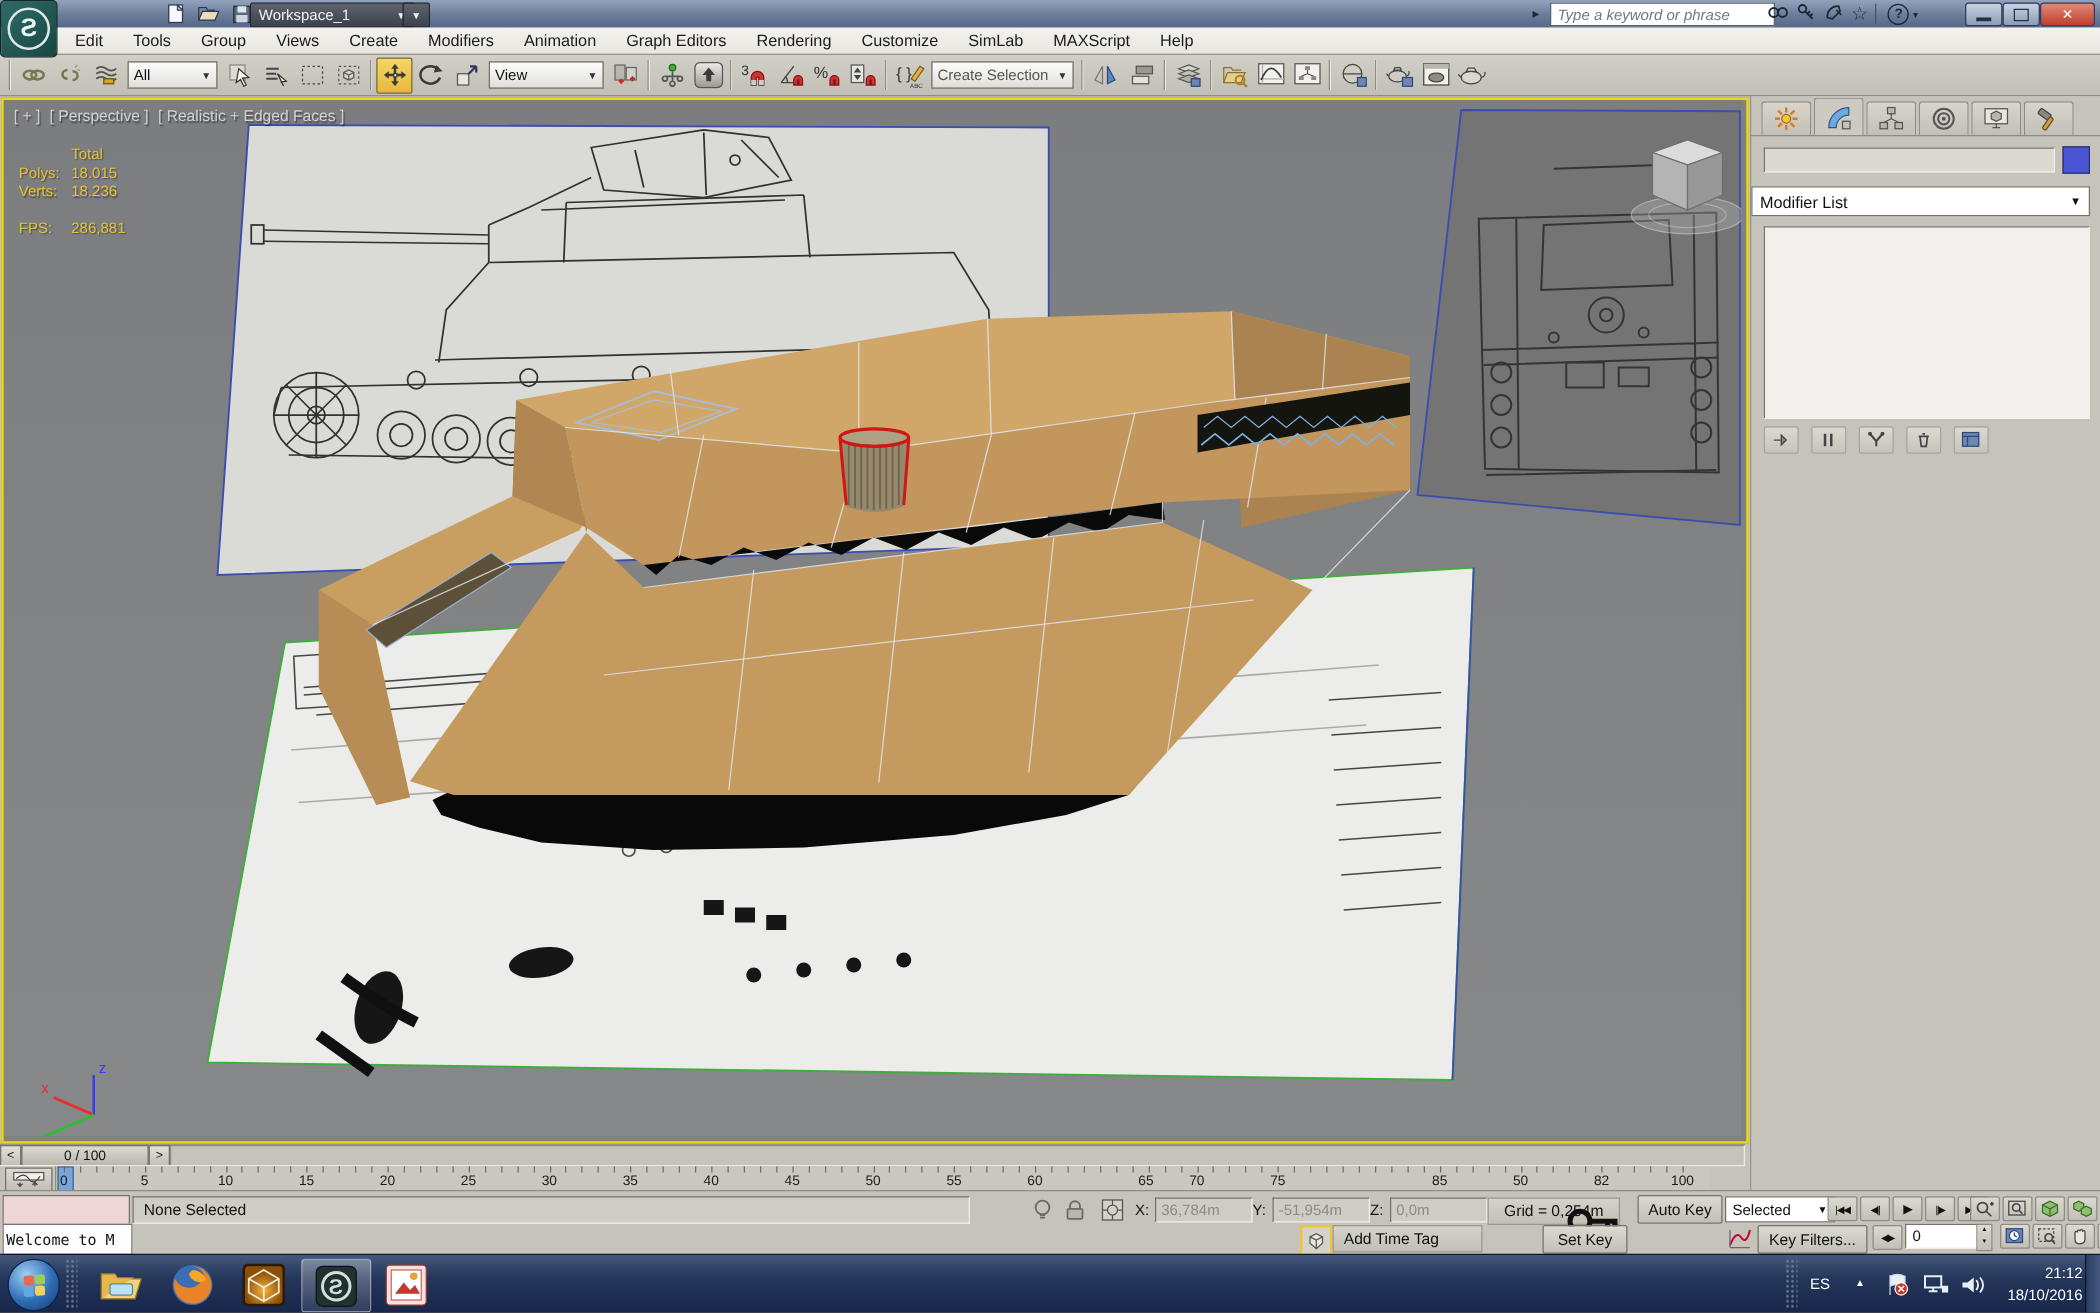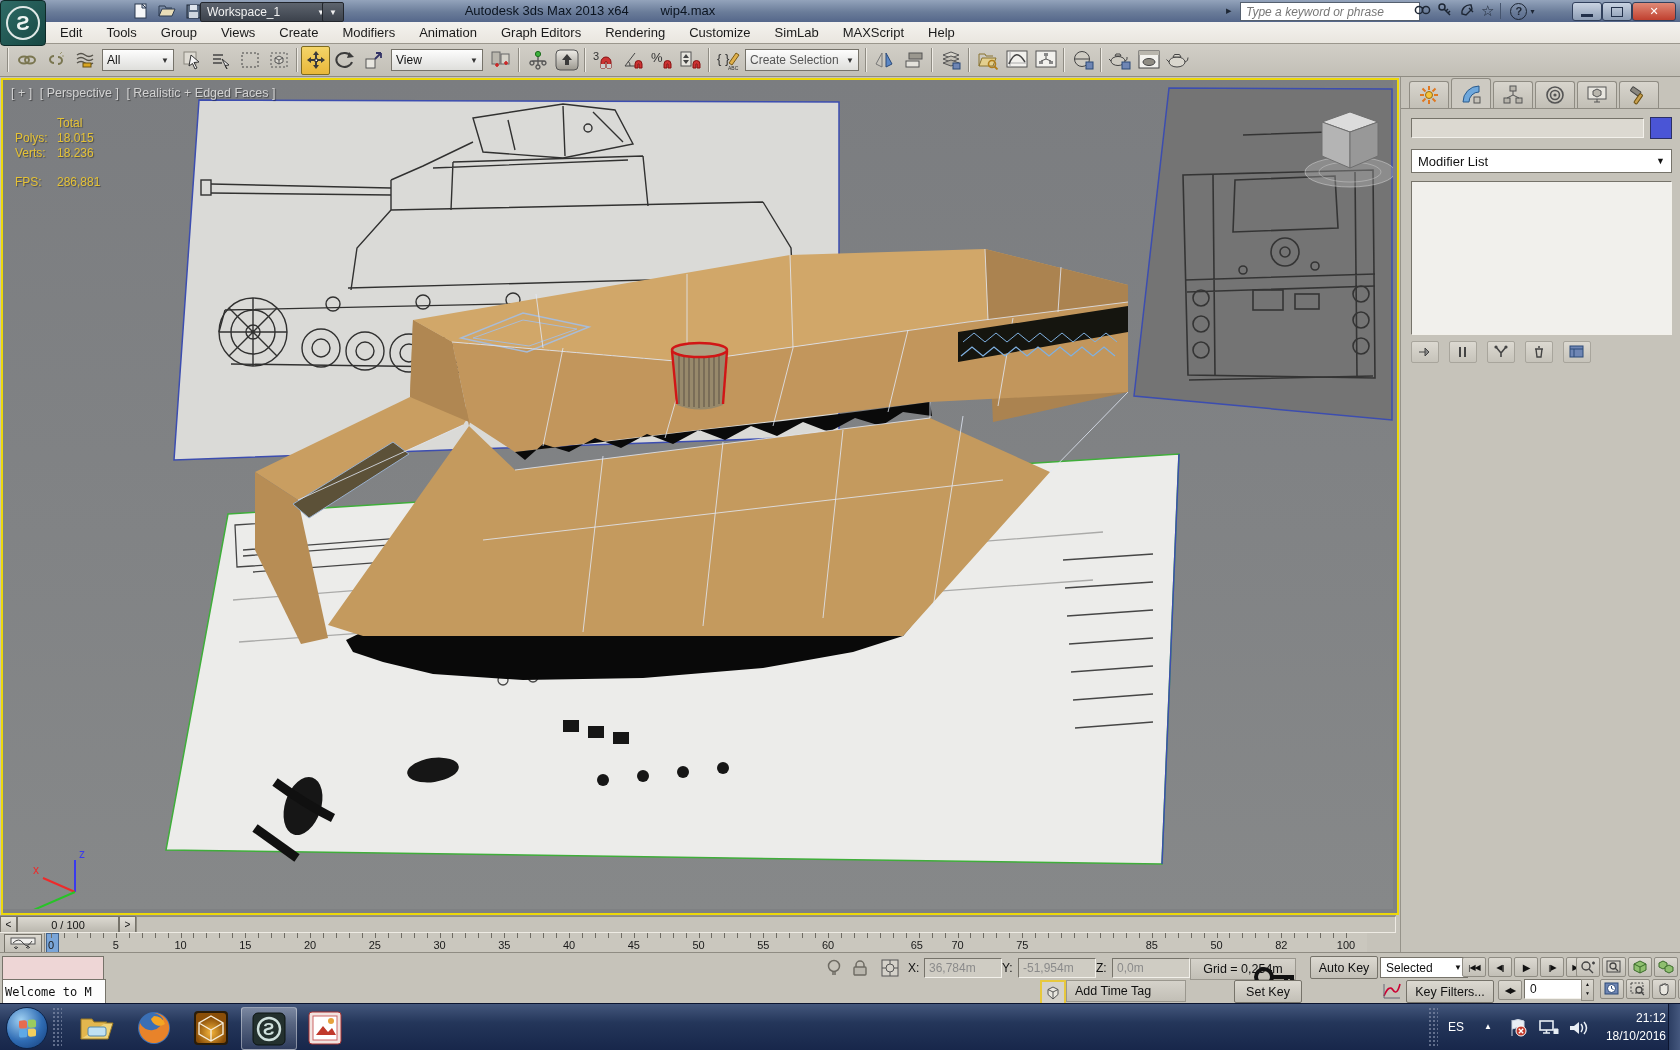--- a/index.html
+++ b/index.html
@@ -49,21 +49,21 @@
   .vpstats .l1{width:42px;}
   
   .cmdpanel{left:1400px;top:77px;width:280px;height:926px;background:#c6c3ba;border-left:1px solid #96938a;box-sizing:border-box;}
   .ctabs{display:flex;padding:4px 6px 0 8px;gap:2px;border-bottom:1px solid #8f8c83;}
   .ctab{width:38px;height:26px;display:flex;align-items:center;justify-content:center;
     border:1px solid #8f8c83;border-bottom:none;border-radius:3px 3px 0 0;background:linear-gradient(#d8d5cd,#c2bfb6);}
   .ctab.on{background:#cdcac2;height:29px;margin-top:-3px;}
   .cname{margin:8px 8px 0 10px;display:flex;gap:6px;align-items:center;}
   .cinput{flex:1;height:18px;background:#dcd9d1;border:1px solid;border-color:#76736a #f2f0ea #f2f0ea #76736a;}
   .cswatch{width:20px;height:20px;background:#4a55d6;border:1px solid #2b2f66;}
-  .moddrop{margin:10px 8px 0 10px;height:22px;background:#fff;border:1px solid #76736a;
+  .moddrop{margin:10px 8px 0 0;height:22px;background:#fff;border:1px solid #76736a;
     display:flex;align-items:center;justify-content:space-between;padding:0 6px;font-size:13px;}
   .stack{margin:8px 8px 0 10px;height:152px;background:#f1f0ec;border:1px solid;border-color:#76736a #f2f0ea #f2f0ea #76736a;}
   .stackbtns{margin:6px 8px 0 10px;display:flex;gap:10px;align-items:center;color:#3a3a3a;font-size:13px;}
   .sbtn{width:26px;height:20px;display:flex;align-items:center;justify-content:center;border:1px solid #a8a59c;background:linear-gradient(#dcd9d1,#c6c3ba);border-radius:2px;}
   
   .timeslider{left:0;top:915px;width:1396px;height:17px;background:#b7b4ab;border-top:1px solid #96938a;display:flex;align-items:center;}
   .tsbtn{width:15px;height:15px;background:linear-gradient(#e4e1da,#c2bfb6);border:1px solid #76736a;
     display:flex;align-items:center;justify-content:center;font-size:10px;}
   .tshandle{width:100px;height:15px;background:linear-gradient(#dcd9d1,#bab7ae);border:1px solid #76736a;
     display:flex;align-items:center;justify-content:center;font-size:11px;}
@@ -150,24 +150,20 @@
           </svg>
         </span>
     </div>
     <div class="abs wsdrop">
       <span>Workspace_1</span>
       <span style="font-size:8px;">▼</span>
     </div>
     <div class="abs" style="left:322px;top:2px;width:20px;height:18px;background:linear-gradient(#5d646e,#3c424c);border:1px solid #22262c;color:#eee;display:flex;align-items:center;justify-content:center;font-size:8px;border-radius:2px;">
         <span>▼</span>
       </div>
-    <div class="abs titletext">
-      <span>Autodesk 3ds Max  2013 x64</span>
-      <span style="margin-left:28px;">wip4.max</span>
-    </div>
     <span class="abs" style="left:1226px;top:4px;color:#1d2634;font-size:11px;">▸</span>
     <div class="abs searchbox">Type a keyword or phrase</div>
     <div class="abs" style="left:1414px;top:2px;display:flex;gap:6px;align-items:center;">
       <span><svg width="17" height="15">
             <circle cx="5" cy="8" r="3.6" fill="none" stroke="#1d2634" stroke-width="1.5"></circle>
             <circle cx="12" cy="8" r="3.6" fill="none" stroke="#1d2634" stroke-width="1.5"></circle>
             <path d="M8,6 h2" stroke="#1d2634" stroke-width="1.5"></path>
           </svg></span>
       <span><svg width="16" height="15">
             <circle cx="5" cy="5" r="3" fill="none" stroke="#1d2634" stroke-width="1.5"></circle>
@@ -882,20 +878,21 @@
         <div class="ticklabel" style="left: 1106.75px;">85</div>
         <div class="ticklabel" style="left: 1171.5px;">50</div>
         <div class="ticklabel" style="left: 1236.25px;">82</div>
         <div class="ticklabel" style="left: 1301px;">100</div>
       </div>
   </div>
 
   <div class="abs statusbar">
     <div class="abs mxs-pink"></div>
     <div class="abs mxs-white">Welcome to M</div>
+    <div class="abs statusline sunk">None Selected</div>
 
     <span class="abs" style="left:826px;top:6px;"><svg width="16" height="18">
           <circle cx="8" cy="7" r="5.5" fill="none" stroke="#6e6b63" stroke-width="1.5"></circle>
           <path d="M6,13 h4 M6,15 h4" stroke="#6e6b63" stroke-width="1.4"></path>
         </svg></span>
     <span class="abs" style="left:852px;top:6px;"><svg width="16" height="18">
           <rect x="2" y="8" width="12" height="8" rx="1" fill="#b9b6ad" stroke="#6e6b63" stroke-width="1.4"></rect>
           <path d="M4,8 v-2 a4,4 0 0 1 8,0 v2" fill="none" stroke="#6e6b63" stroke-width="1.5"></path>
         </svg></span>
     <span class="abs" style="left:880px;top:5px;"><svg width="20" height="20">

